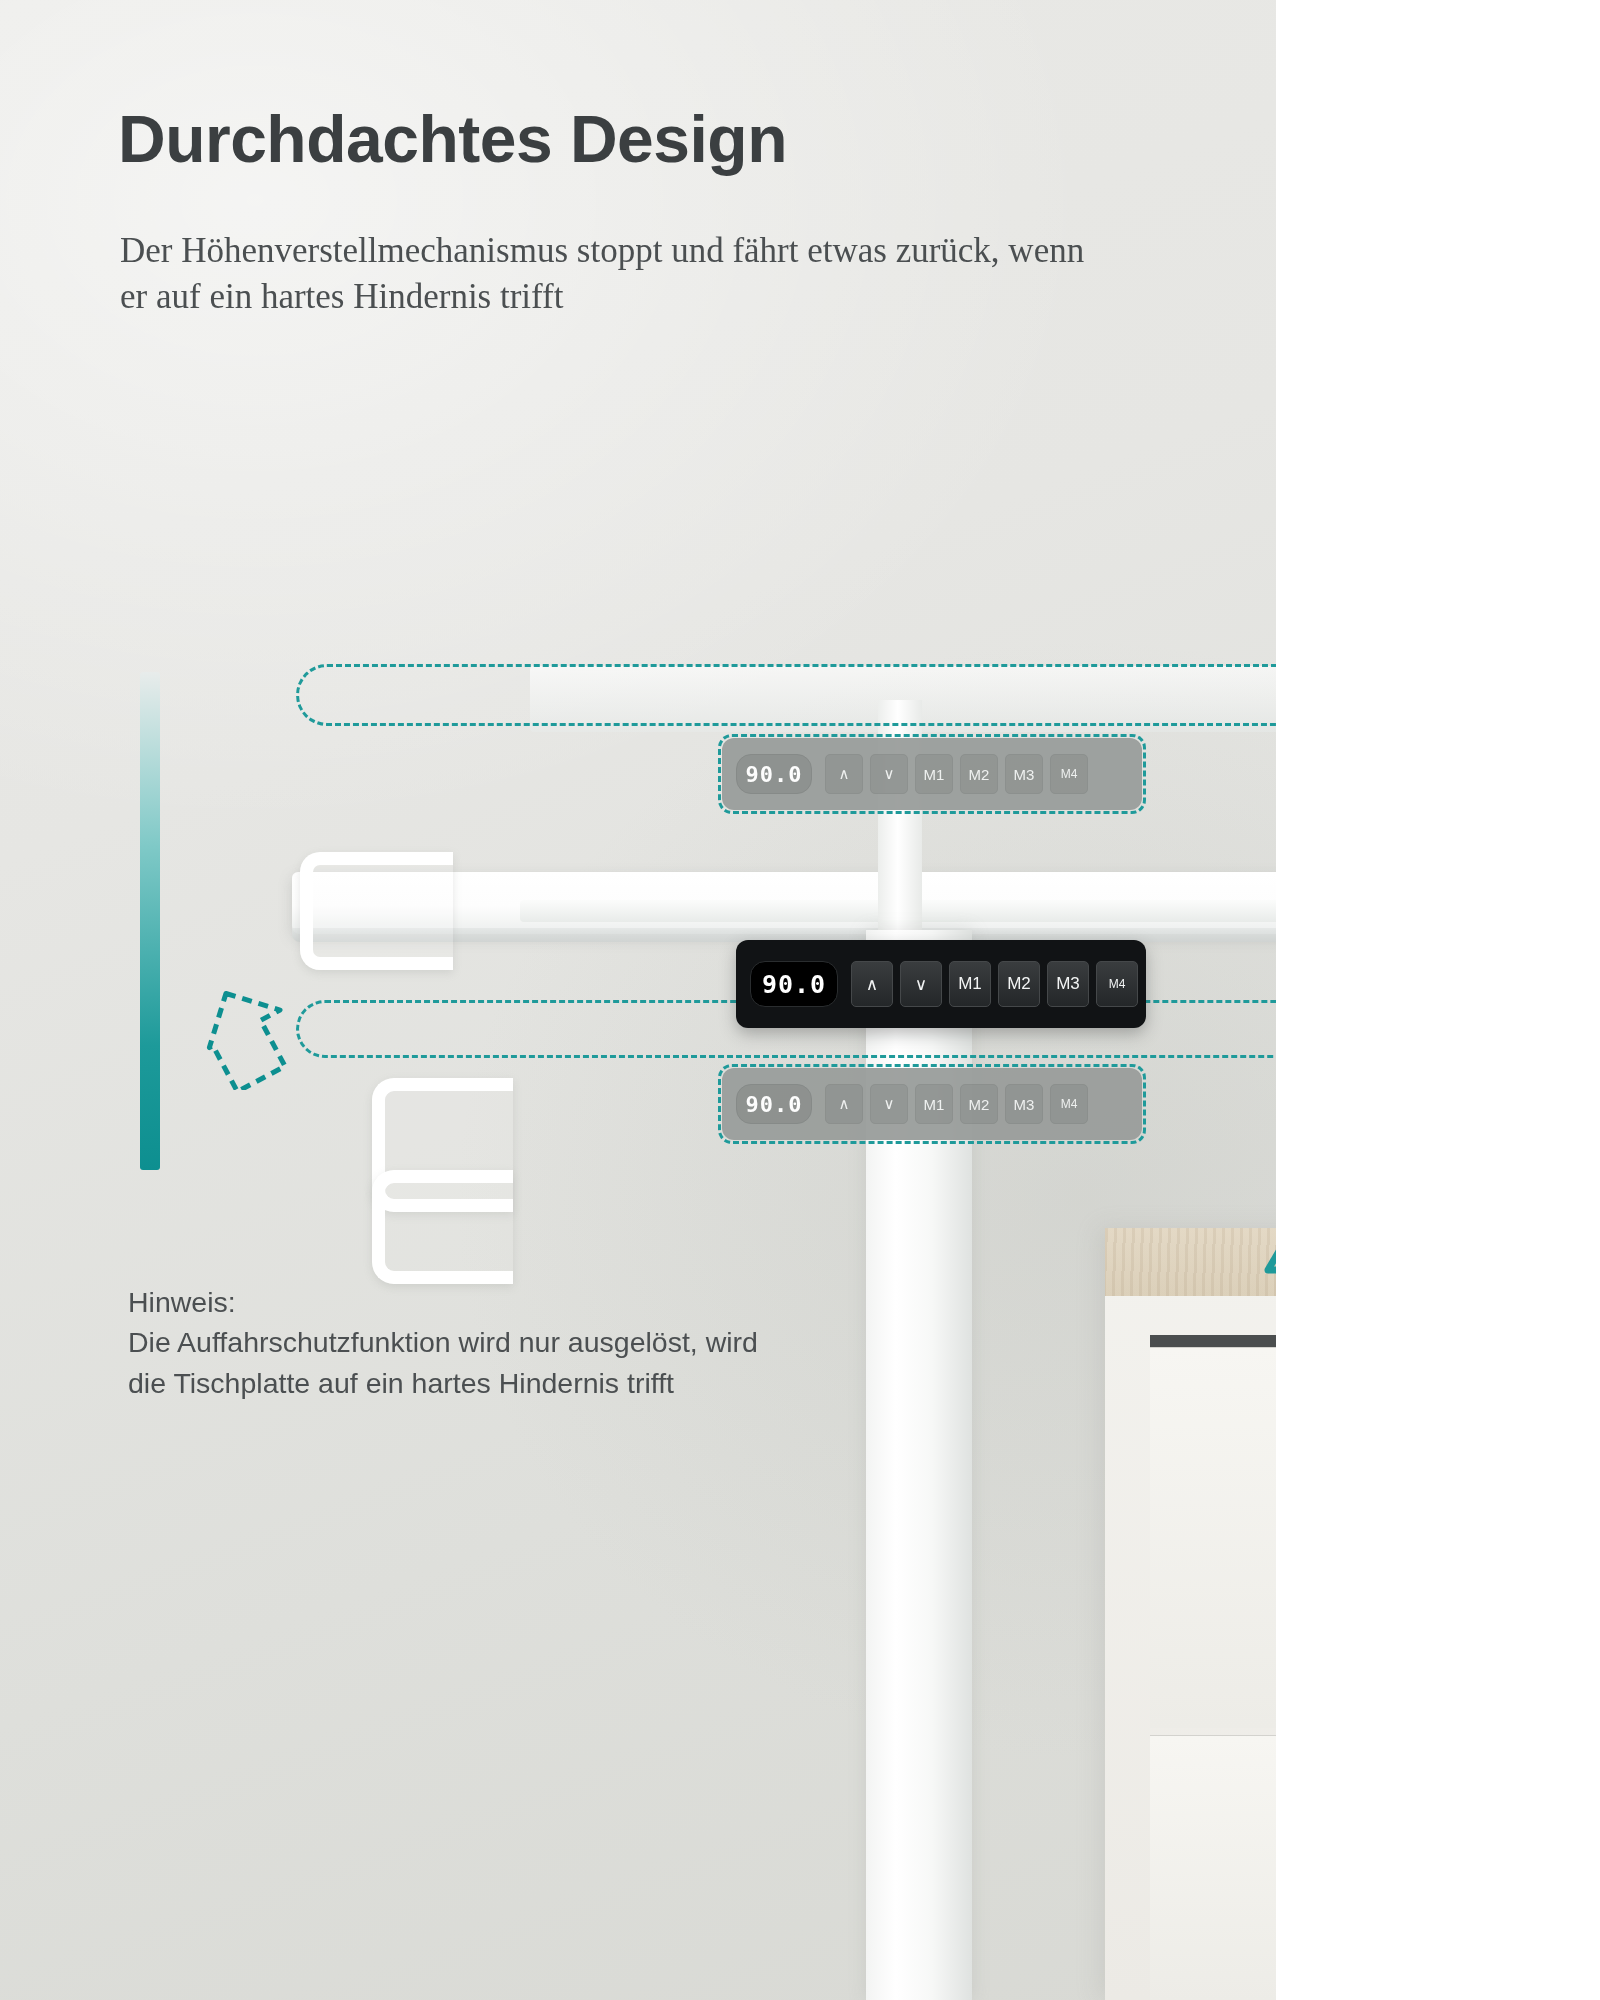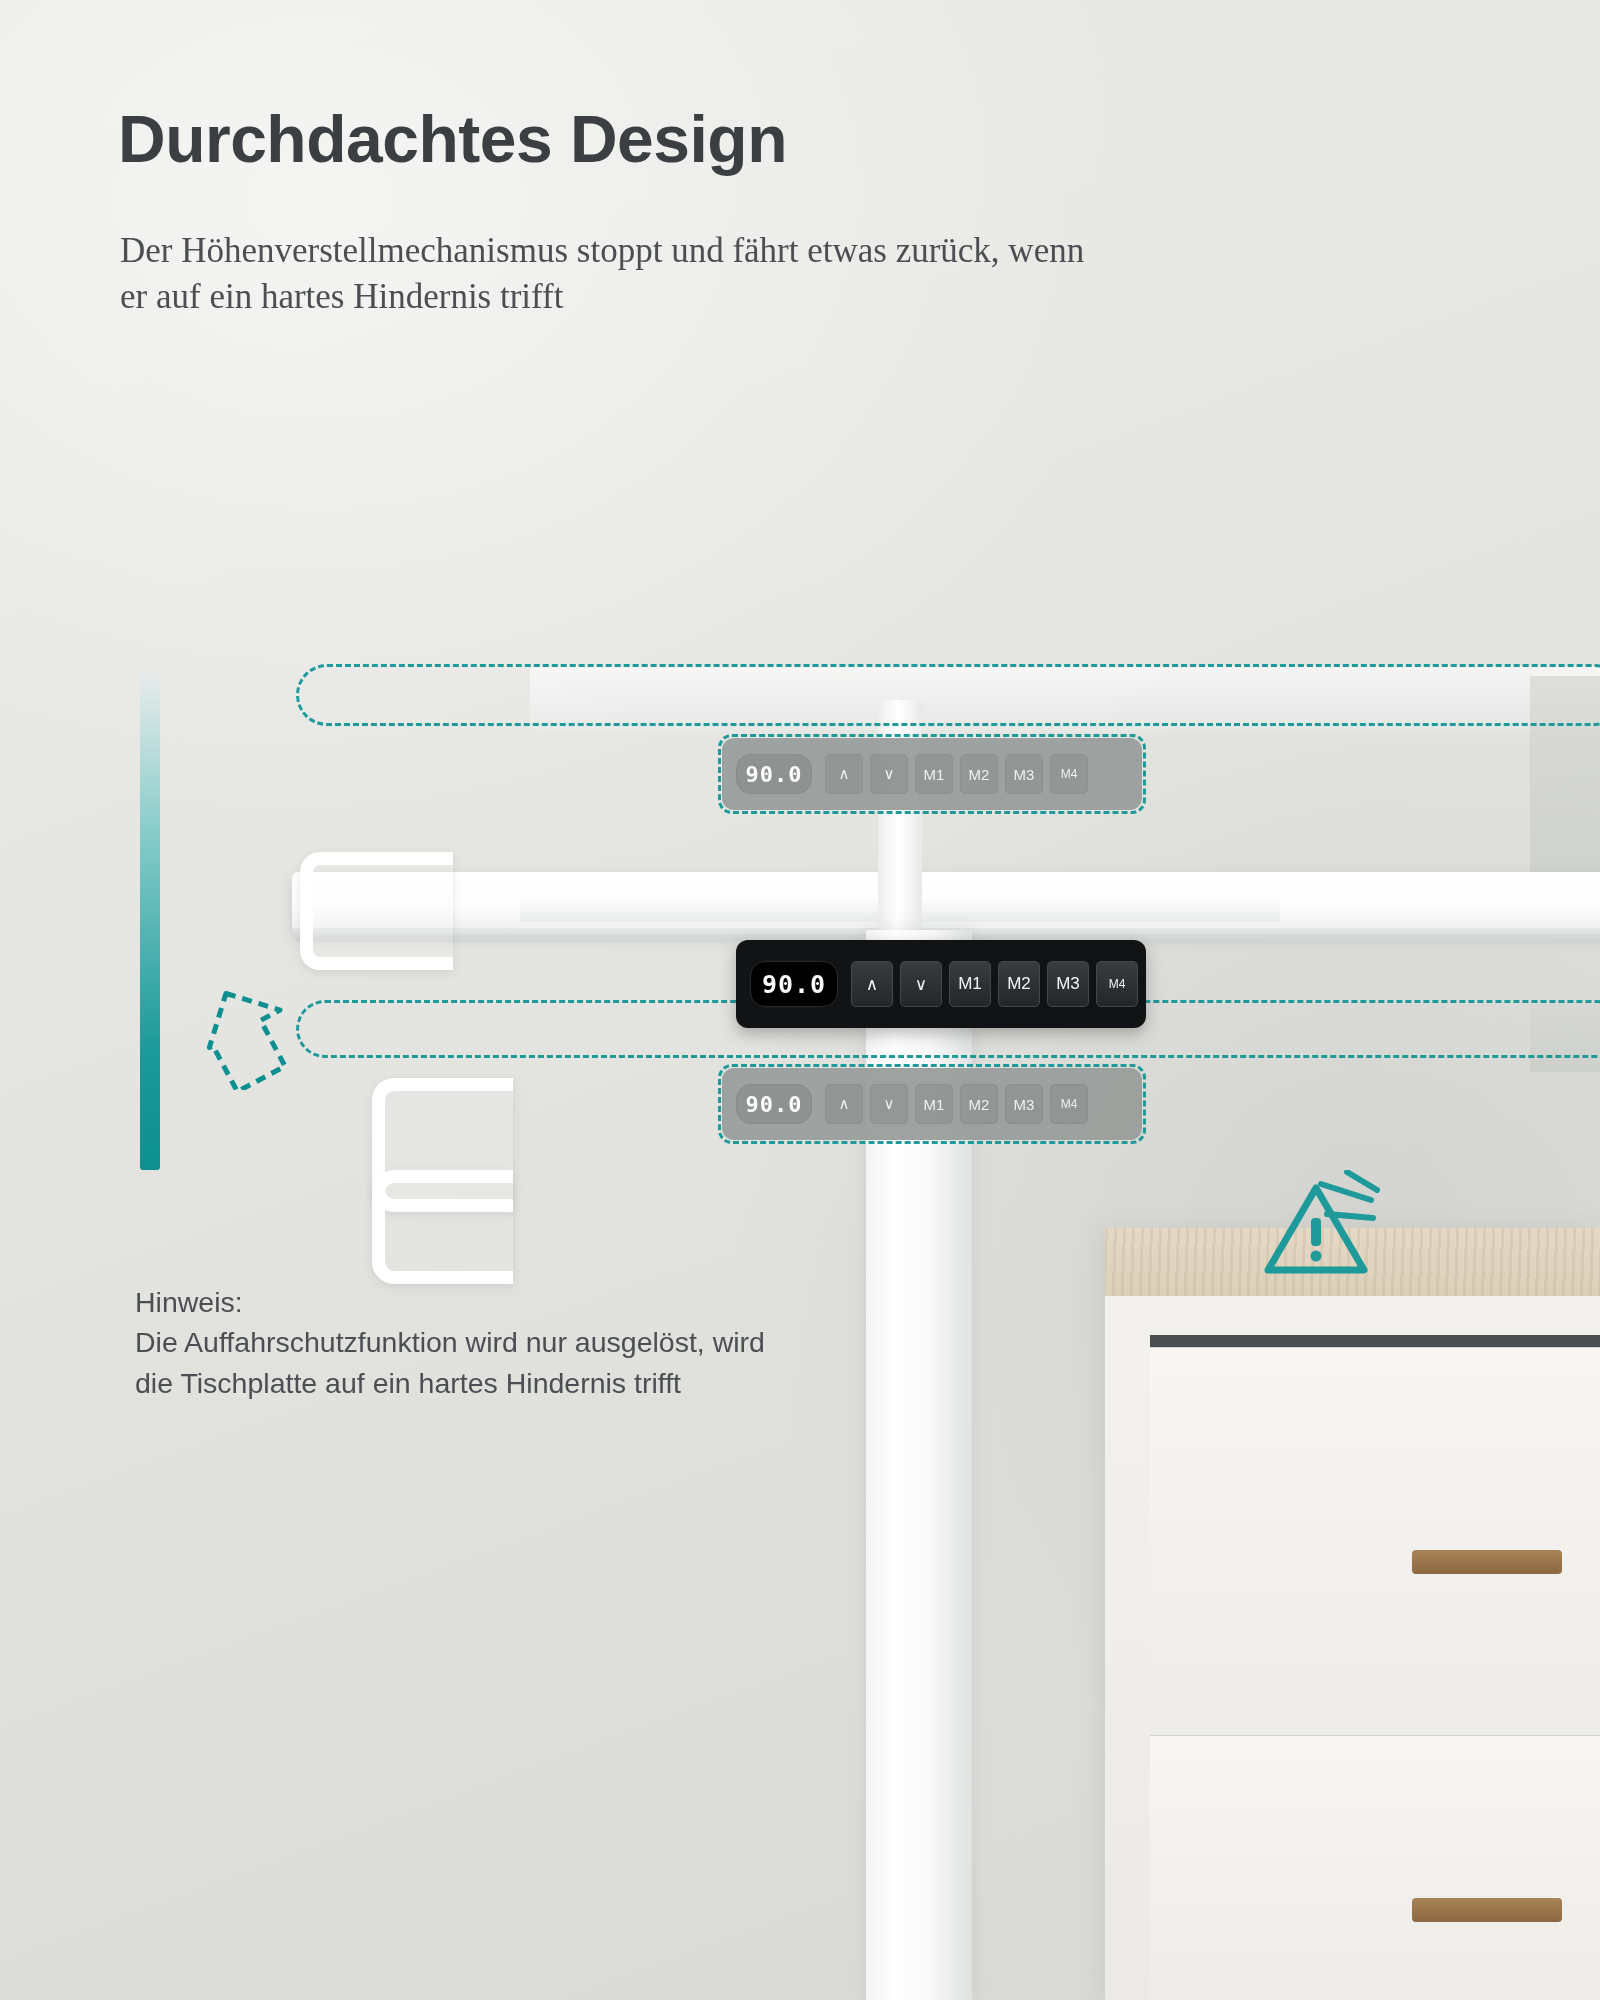--- a/index.html
+++ b/index.html
@@ -8,21 +8,21 @@
     background: #ffffff;
   }
   body {
     width: 1600px;
     height: 2000px;
     font-family: "Liberation Sans", sans-serif;
     overflow: hidden;
   }
   .page {
     position: relative;
-    width: 1600px;
+    width: 1276px;
     height: 2000px;
     background: linear-gradient(160deg, #e9e9e6 0%, #e6e6e3 35%, #dedfdb 70%, #d8d9d4 100%);
     overflow: hidden;
   }
 
   
   .wall-shade {
     position: absolute;
     inset: 0;
     background:
@@ -50,21 +50,21 @@
     color: #4b4f51;
     line-height: 1.32;
     max-width: 980px;
     font-weight: 400;
     font-family: Liberation Serif, serif;
   }
 
   
   .note {
     position: absolute;
-    left: 135px;
+    left: 128px;
     top: 1282px;
     font-size: 28.5px;
     color: #4b4f51;
     line-height: 1.42;
     max-width: 640px;
   }
   .note .note-title { display: block; }
 
   
   .desk-top {

